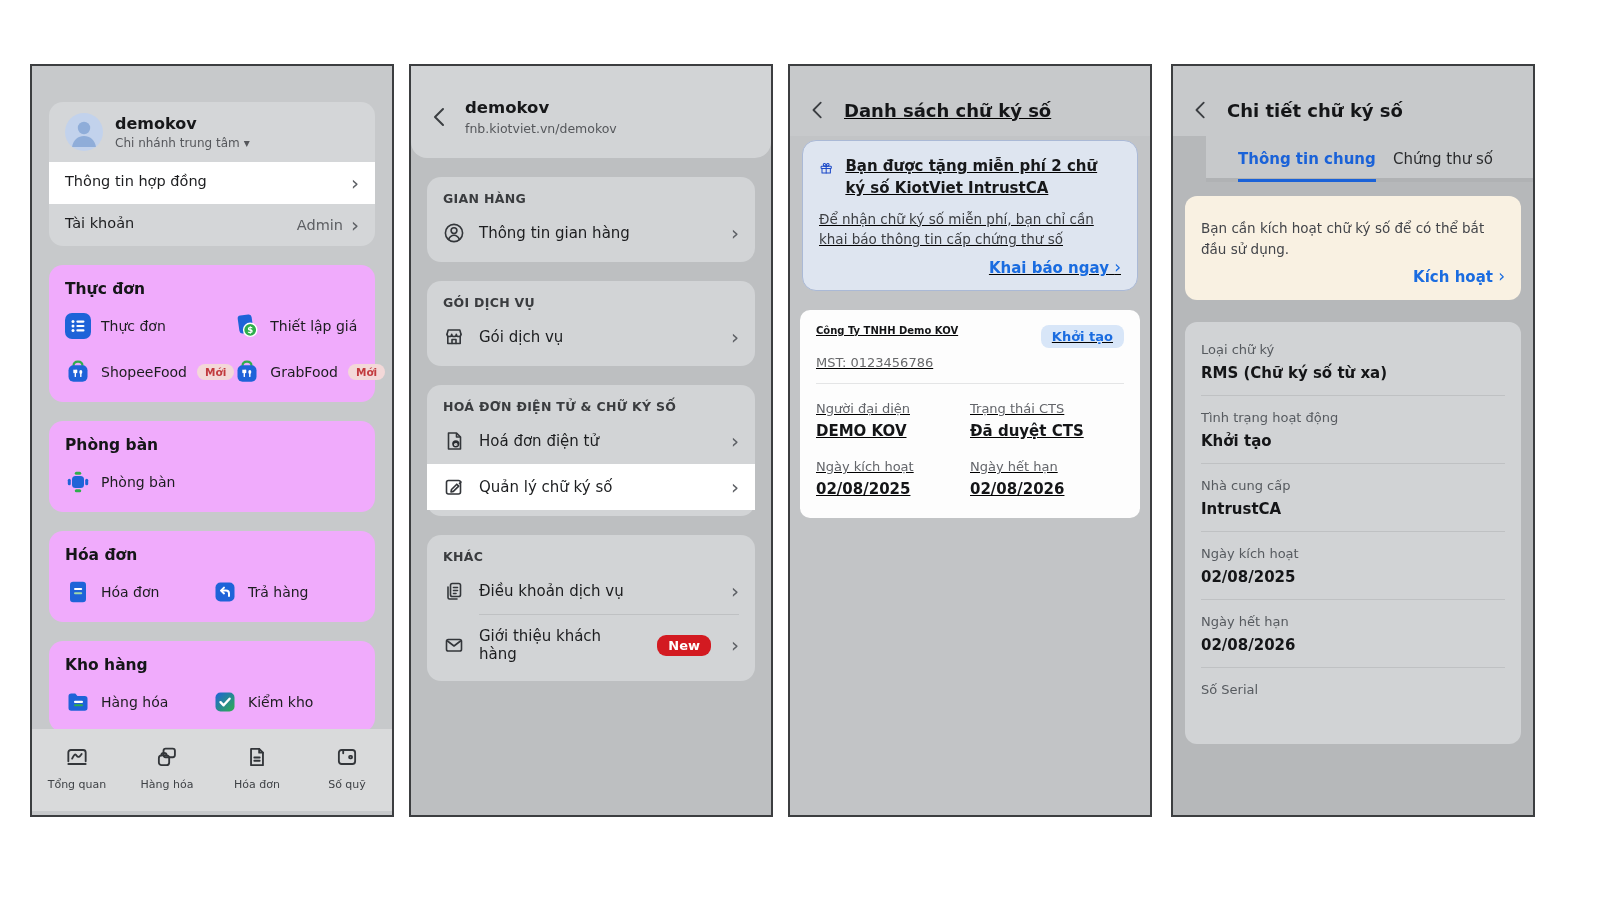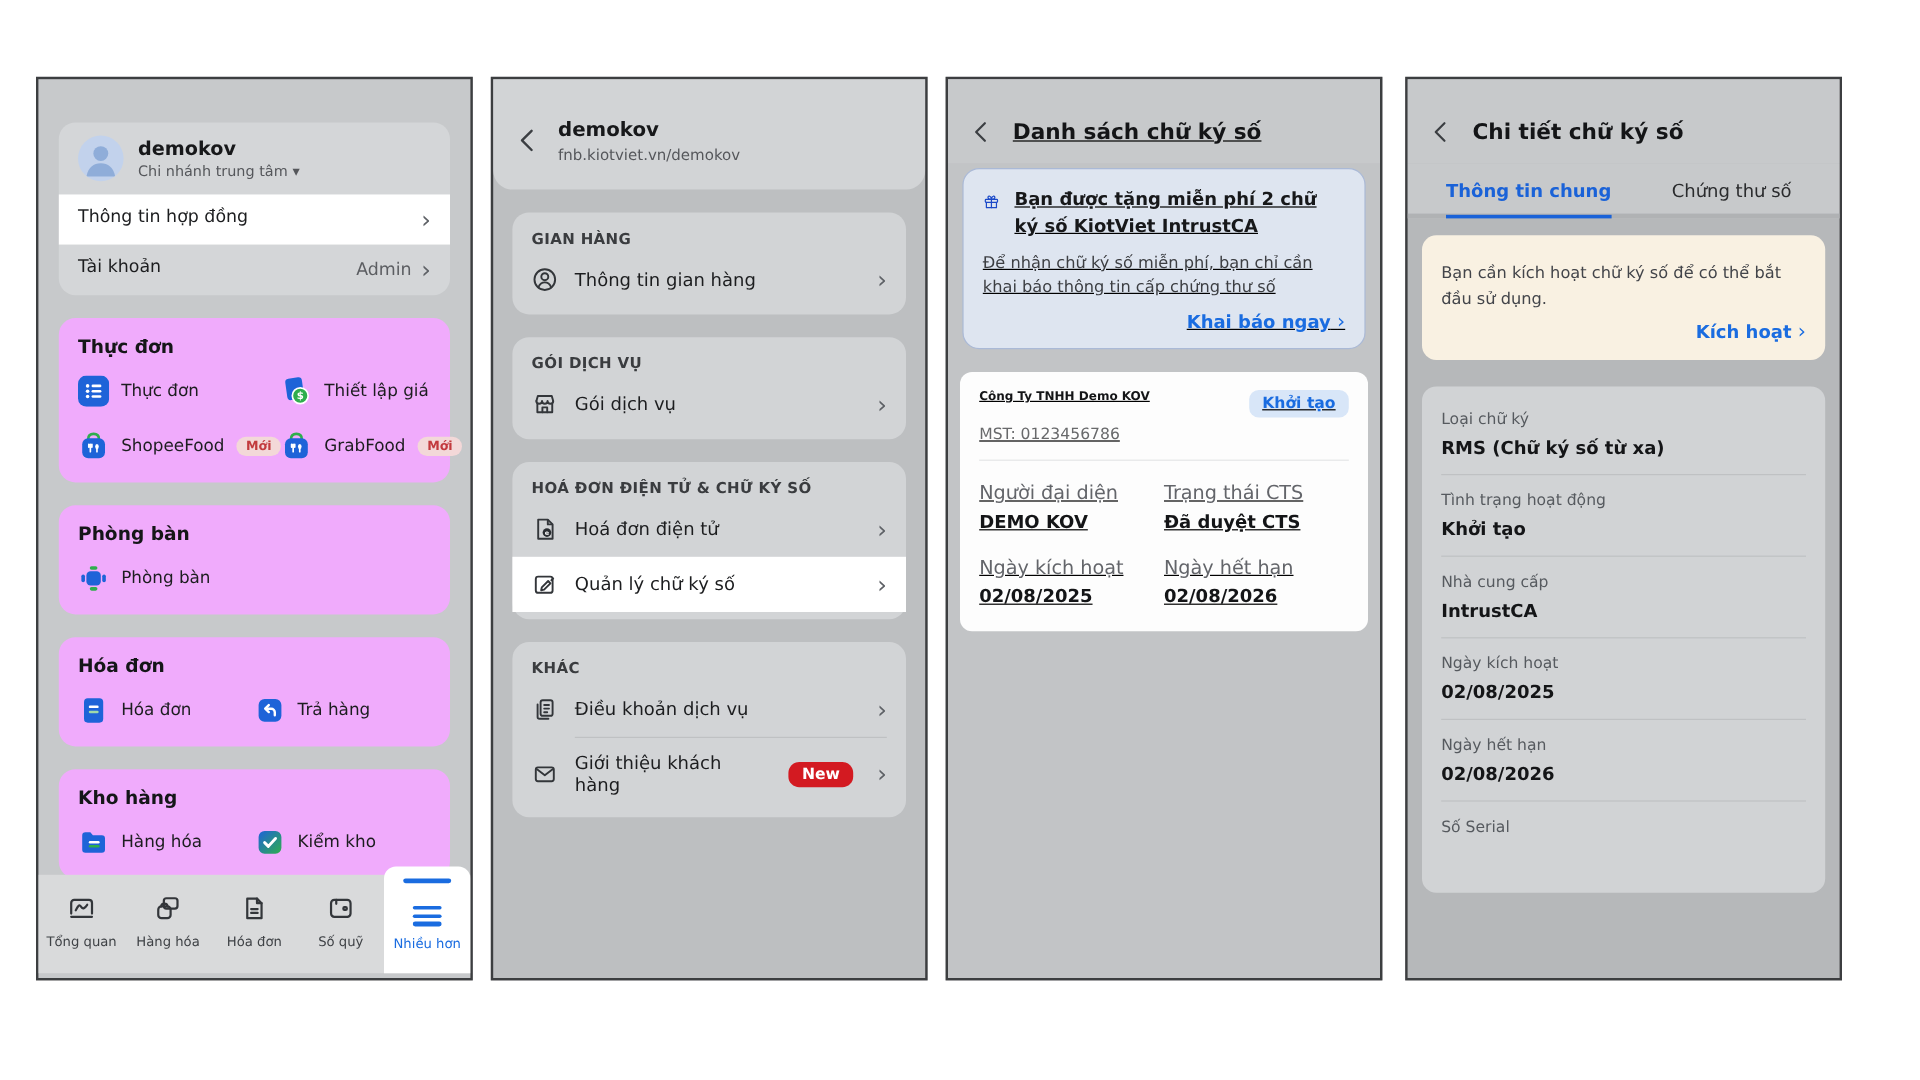--- a/index.html
+++ b/index.html
@@ -61,25 +61,25 @@
   .banner-desc { font-size:13.5px; color:#3c3e42; line-height:1.5; margin-top:9px; }
   .banner-cta { margin-top:10px; text-align:right; font-size:15px; font-weight:600; color:#1a6ce0; }
   .banner-cta .chev { color:#1a6ce0; font-size:17px; }
   .sigcard { margin:19px 10px 0; background:#fdfdfd; border-radius:10px; padding:15px 16px 20px; }
   .sig-top { display:flex; justify-content:space-between; align-items:flex-start; }
   .sig-company { font-size:10px; font-weight:700; color:#141517; }
   .badge-init { background:#d8e6f8; color:#1a6ce0; font-size:13px; font-weight:600; padding:4px 11px; border-radius:8px; flex:none; }
   .sig-mst { font-size:13px; color:#68696b; margin-top:7px; }
   .sig-div { height:1px; background:#e4e5e6; margin:13px 0 17px; }
   .fgrid { display:grid; grid-template-columns:1fr 1fr; row-gap:19px; }
-  .flabel { font-size:16px; color:#63656a; }
+  .flabel { font-size:13px; color:#63656a; }
   .fvalue { font-size:15px; font-weight:600; color:#141517; margin-top:6px; }
 
   
-  .tabs { display:flex; background:#c7c9cb; padding:6px 0 0; border-bottom:4px solid #b0b2b4; }
+  .tabs { display:flex; background:#c7c9cb; padding:6px 0 0; border-bottom:4px solid #b0b2b4;margin-left:33px; }
   .tab { font-size:15px; padding:8px 0 10px; color:#2a2b2d; }
   .tab.t1 { margin-left:32px; }
   .tab.t2 { margin-left:auto; margin-right:40px; }
   .tab.active { color:#1a62d8; font-weight:600; border-bottom:3px solid #1a62d8; margin-bottom:-4px; }
   .notice { margin:14px 12px 0; background:#f9f1e2; border-radius:12px; padding:22px 16px 14px; }
   .notice-text { font-size:13.5px; color:#43454a; line-height:1.55; }
   .notice-cta { margin-top:8px; text-align:right; font-size:15px; font-weight:600; color:#1a6ce0; }
   .notice-cta .chev { color:#1a6ce0; font-size:17px; }
   .details { margin:22px 12px 0; background:#d1d3d5; border-radius:12px; padding:6px 16px 34px; }
   .drow { padding:14px 0 13px; border-bottom:1px solid #bfc1c3; }
@@ -258,29 +258,20 @@
       <span>Hóa đơn</span>
     </div>
     <div class="nav-item">
       <svg width="26" height="26" viewBox="0 0 24 24" fill="none" stroke="#33363a" stroke-width="1.7" stroke-linecap="round" stroke-linejoin="round">
           <rect x="4.5" y="5.5" width="15" height="13" rx="2.5"></rect>
           <path d="M8.5 5.5v3"></path>
           <rect x="14" y="11" width="2.6" height="2.2" rx="0.8"></rect>
         </svg>
       <span>Số quỹ</span>
     </div>
-    <div class="nav-item active">
-      <div class="nav-bar-indicator"></div>
-      <div class="hamburger">
-          <i></i>
-          <i></i>
-          <i></i>
-        </div>
-      <span>Nhiều hơn</span>
-    </div>
   </div>
 </div>
 
 <div class="phone" id="p2">
   <div class="p2-header">
     <svg width="22" height="26" viewBox="0 0 22 26" fill="none" stroke="#3b3e42" stroke-width="2" stroke-linecap="round" stroke-linejoin="round">
         <path d="M14 5 6 13l8 8"></path>
       </svg>
     <div>
       <div class="p2-title">demokov</div>

